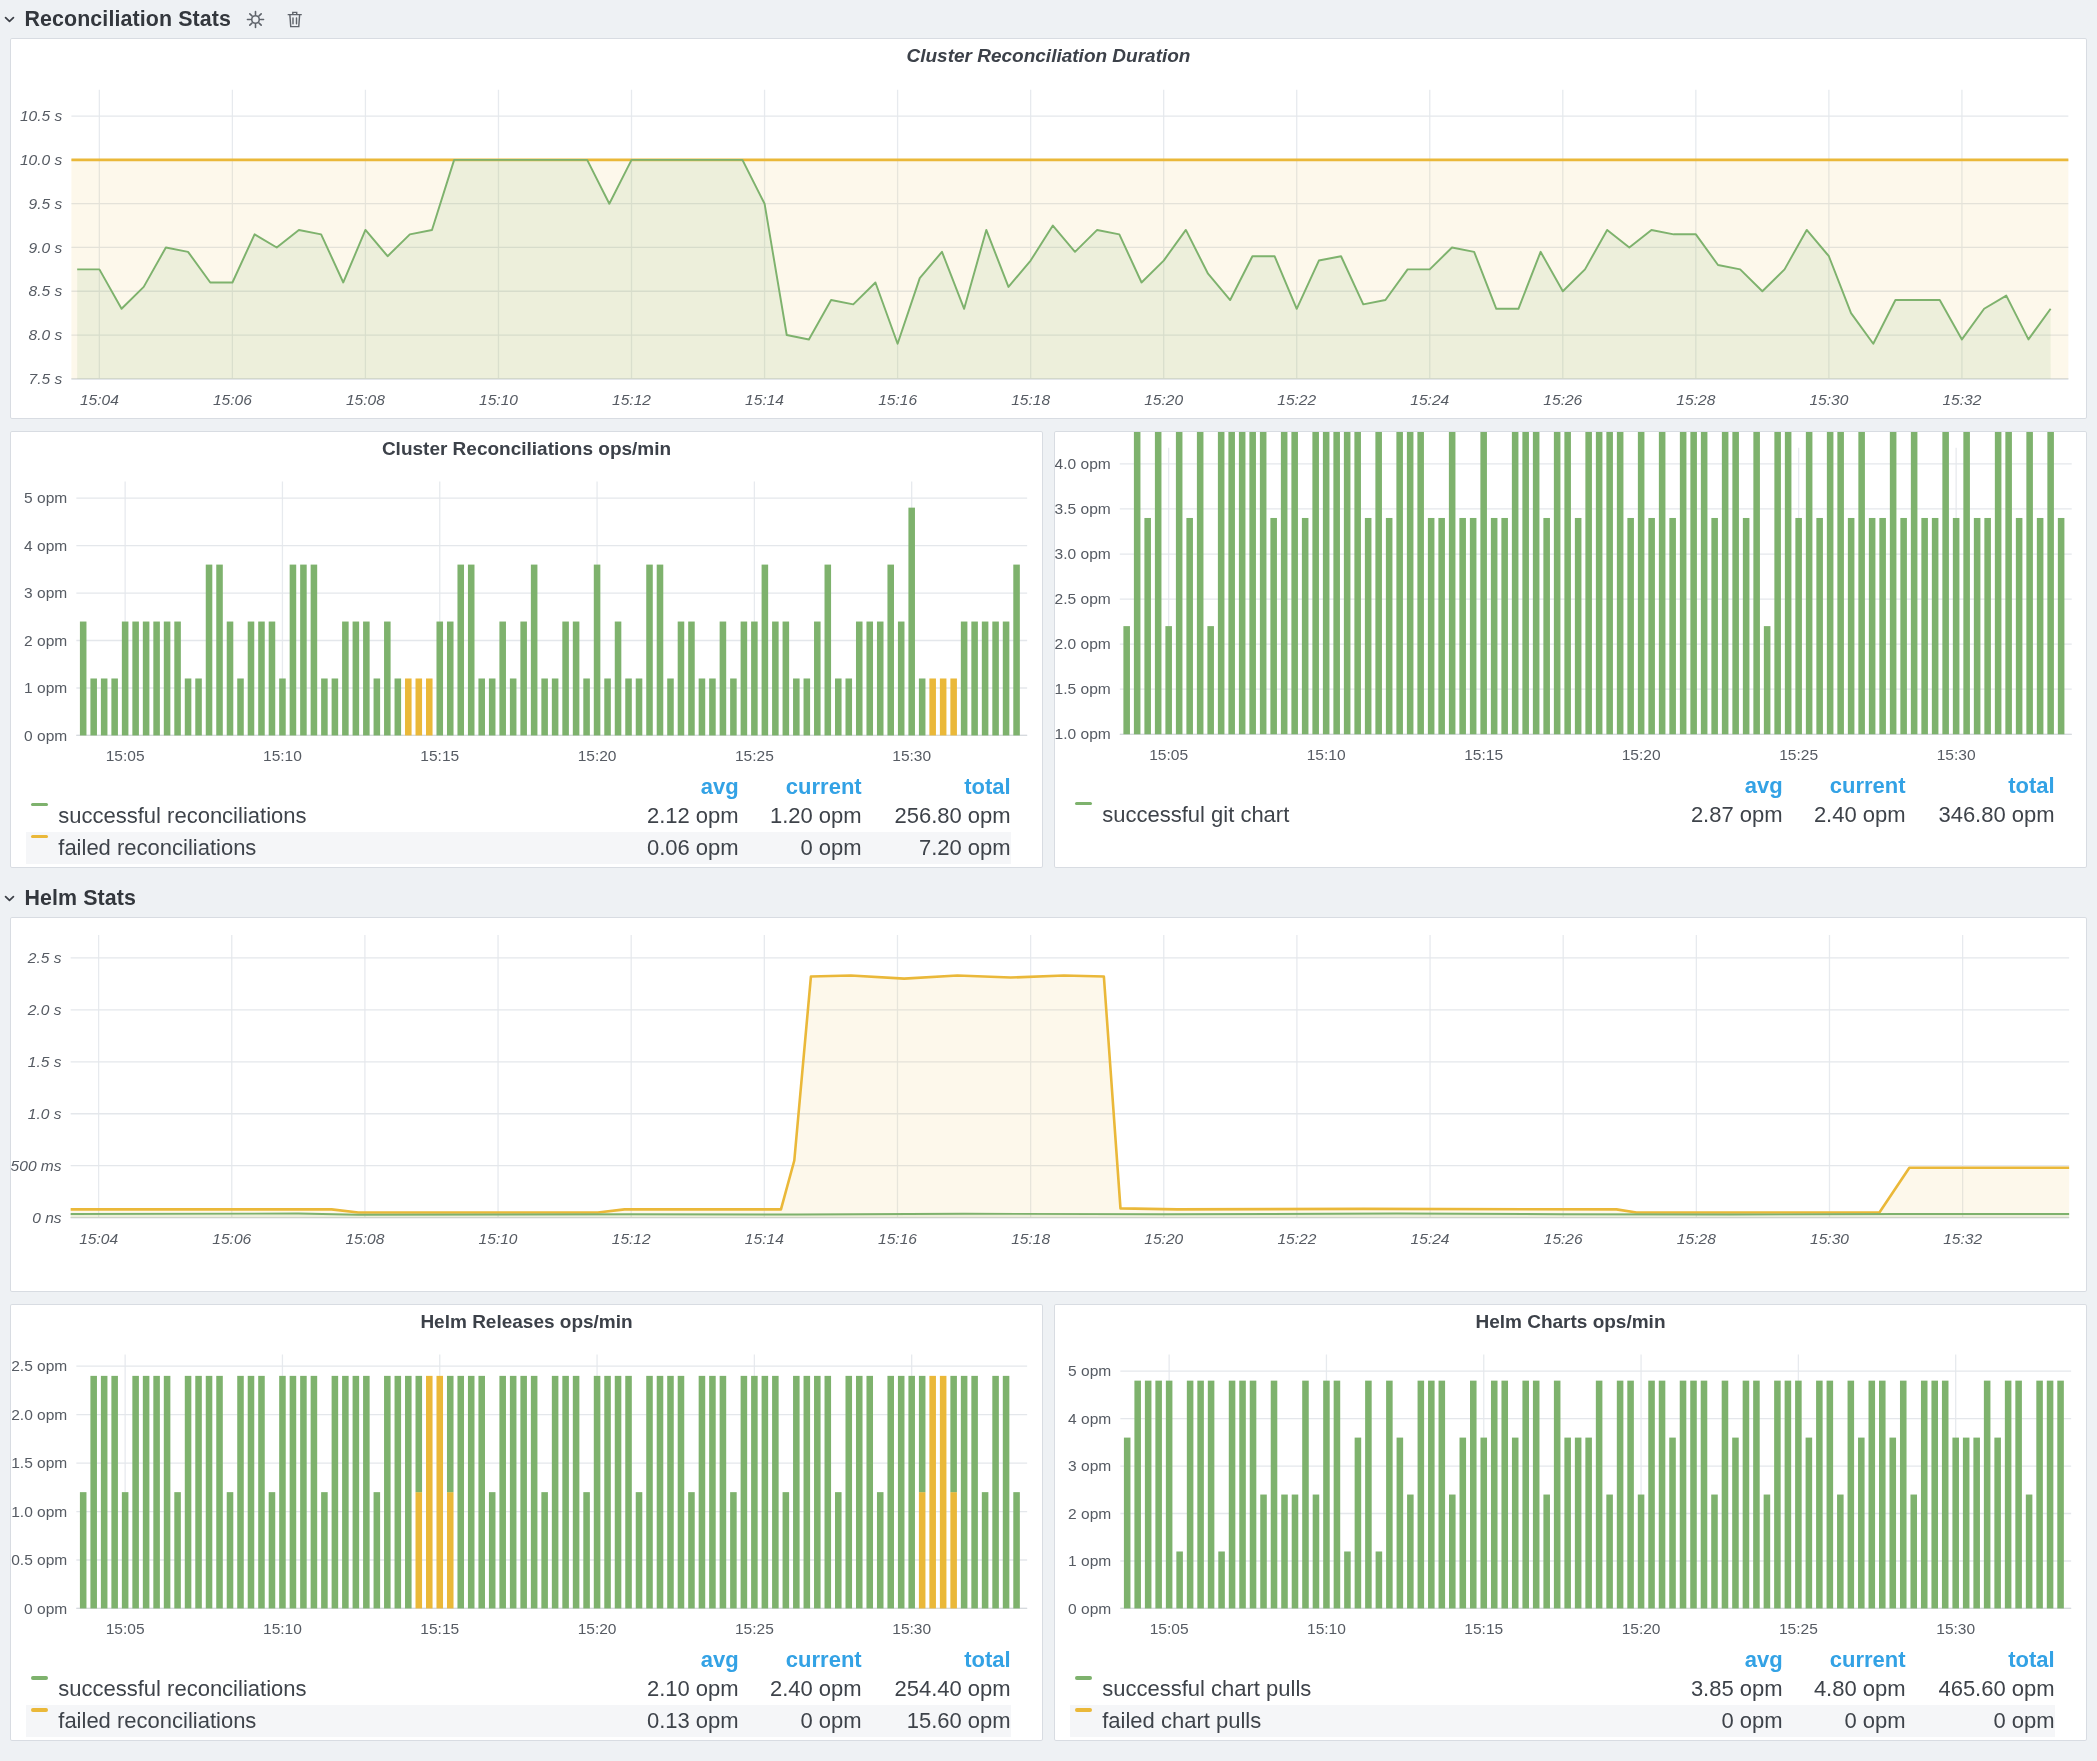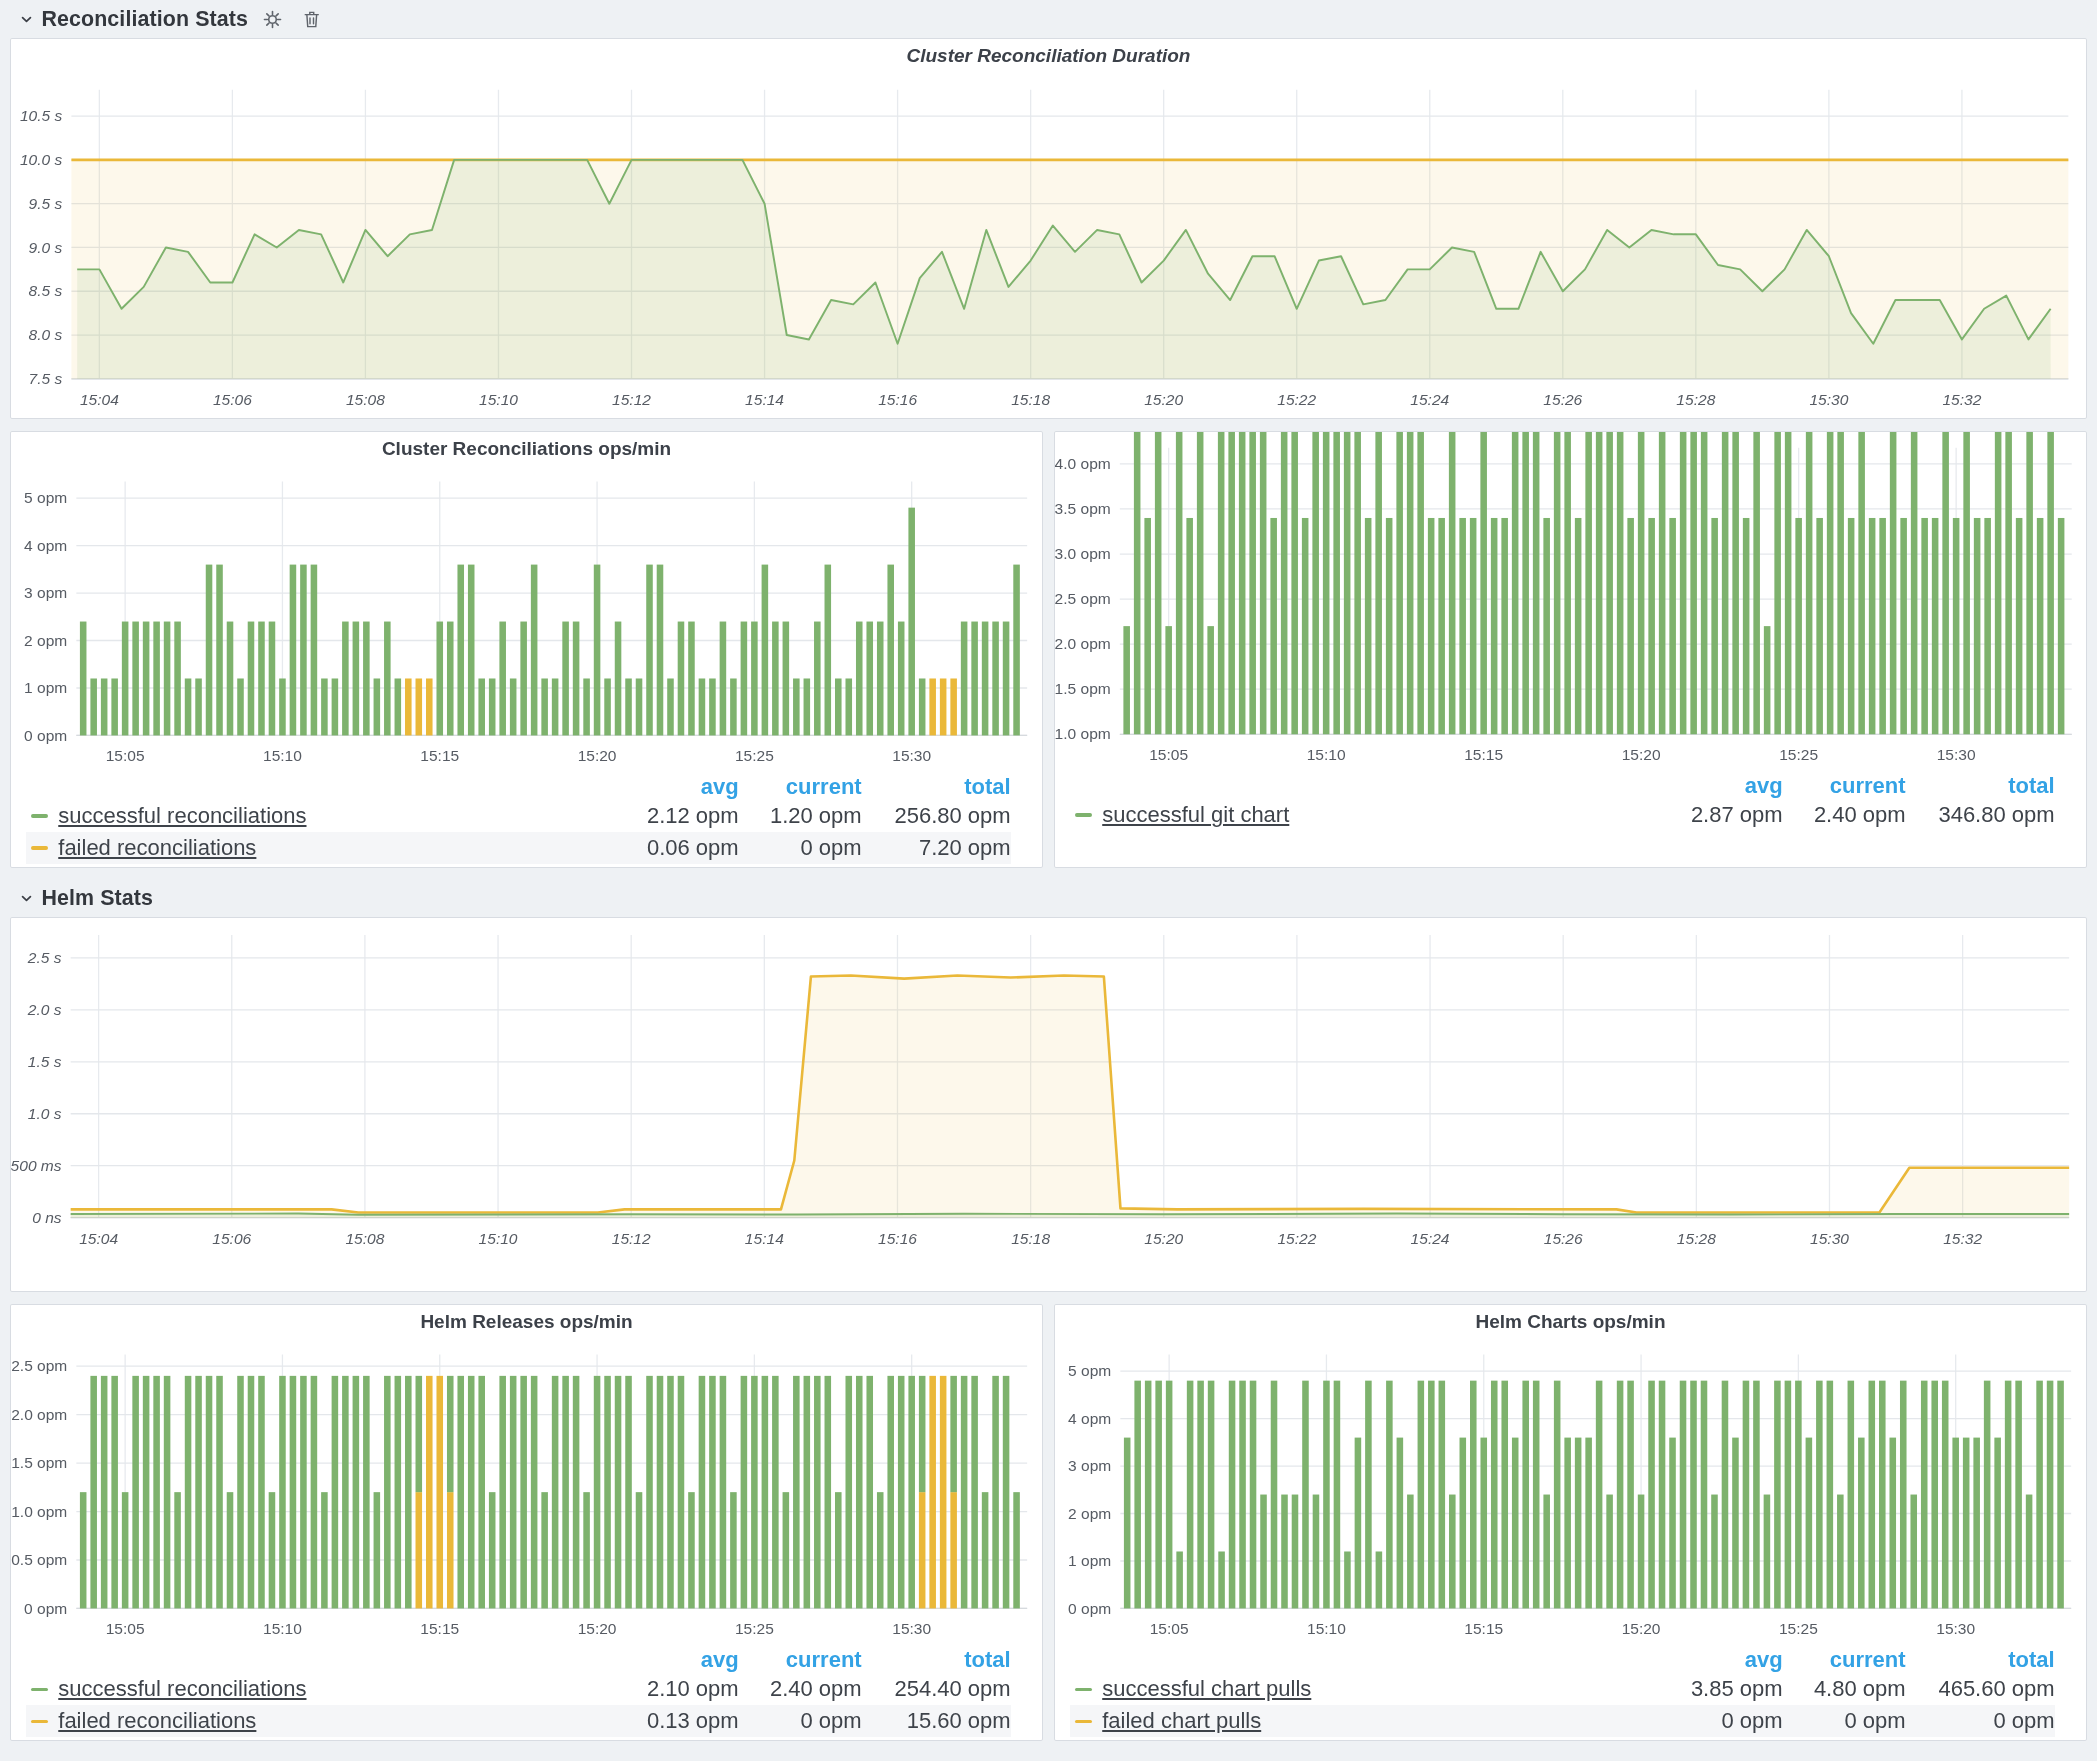--- a/index.html
+++ b/index.html
@@ -1,42 +1,42 @@
 <!DOCTYPE html>
 <html style="font-size:10.4px"><head>
 <meta charset="utf-8">
 <style>
   html,body{margin:0;padding:0;}
   body{
     width:2097px;min-height:1761px;background:#eef1f4;
     font-family:"Liberation Sans",sans-serif;color:#3e434a;
     -webkit-font-smoothing:antialiased;
   }
-  .section-header{display:flex;align-items:center;gap:10.4px;height:38px;padding-left:18px;}
+  .section-header{display:flex;align-items:center;gap:10.4px;height:38px;padding-left:1px;}
   .section-title{font-size:21.4px;font-weight:700;color:#33373d;letter-spacing:0.1px;}
   .hdr-icon{display:flex;align-items:center;justify-content:center;width:28.5px;height:28.5px;cursor:pointer;}
   .chev{margin-right:-3.9px;display:flex;align-items:center;}
   .row{display:flex;gap:11.7px;margin:0 10.4px 11.7px;}
   .panel{background:#ffffff;border:0.6px solid #d8dce2;border-radius:1.9px;box-sizing:border-box;overflow:hidden;}
   .panel-full{width:2077px;font-style:italic;}
   .panel-half{width:1033px;}
   .p1{height:381px;}
   .p4{height:375px;}
   .ph{height:437px;}
   .panel-title{height:34px;display:flex;align-items:center;justify-content:center;
     font-size:19px;font-weight:700;color:#3c4149;cursor:pointer;}
   svg.chart{display:block;}
   svg.chart text{font-family:"Liberation Sans",sans-serif;font-size:24px;fill:#565b63;}
   .legend{padding:1.3px 31px 0 14.3px;font-size:22px;color:#3e434a;}
   .lg-grid{display:grid;grid-template-columns:1fr 123px 123px 149px;align-items:center;}
   .lg-head{height:26px;}
   .lg-head .lg-col{font-weight:700;color:#33a2e5;text-align:right;cursor:pointer;}
   .lg-row{height:32px;}
   .lg-rows .lg-row:nth-child(even){background:#f5f6f8;}
-  .lg-label{display:flex;align-items:center;gap:10.4px;padding-left:5.2px;cursor:pointer;text-decoration:underline;}
+  .lg-label{display:flex;gap:10.4px;padding-left:5.2px;cursor:pointer;}
   .lg-dash{width:17px;height:3.2px;border-radius:1.9px;flex:none;}
   .lg-val{text-align:right;}
 </style>
 </head>
 <body>
 
 <div class="section-header">
   <span class="chev">
     <svg width="17" height="17" viewBox="0 0 26 26">
         <path d="M7 10l6 6 6-6" fill="none" stroke="#3b3f46" stroke-width="2.6" stroke-linecap="round" stroke-linejoin="round"></path>

